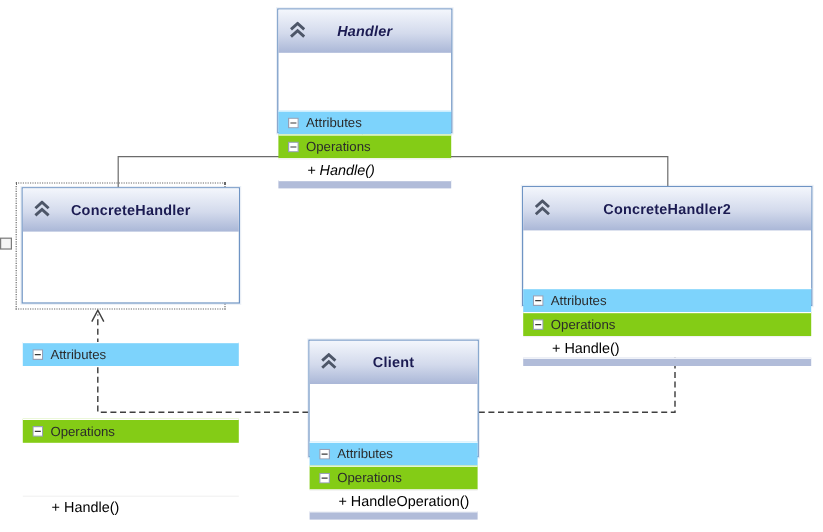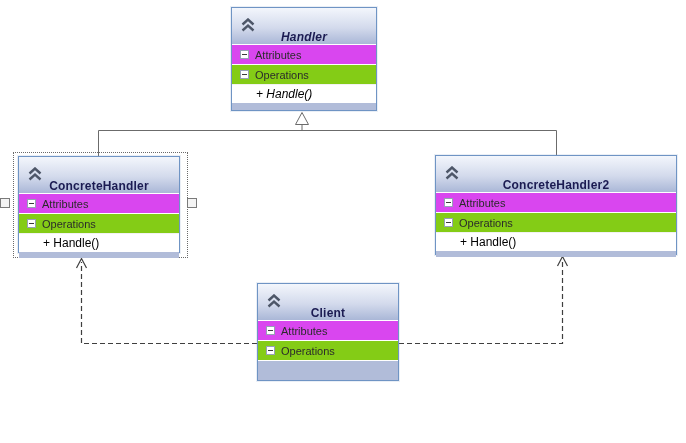--- a/index.html
+++ b/index.html
@@ -14,37 +14,37 @@
     display:flex;flex-direction:column;
     border:1px solid #6f94c4;
     background:#ffffff;
     box-sizing:border-box;
     box-shadow:0 0 0 1px rgba(111,148,196,0.15);
   }
   .uml-header{
     position:relative;
     height:36px;flex:0 0 36px;
     background:linear-gradient(to bottom,#f3f6fc 0%,#d3daec 55%,#aab7d7 100%);
-    display:flex;align-items:flex-end;justify-content:center;
+    display:flex;align-items:center;justify-content:center;
   }
   .uml-title{
     font-size:12px;font-weight:bold;color:#1b1b52;letter-spacing:0.2px;
   }
   .uml-title.abstract{font-style:italic;}
   .chevron{
     position:absolute;left:8px;top:10px;width:16px;height:15px;cursor:pointer;
   }
   .uml-row{
     display:flex;align-items:center;
     height:19px;flex:0 0 19px;
     padding-left:8px;gap:6px;
     border-top:1px solid #ffffff;
     font-size:11px;color:#2b2b2b;
   }
-  .row-attributes{background:#d946ef;}
+  .row-attributes{background:#7dd3fc;margin-top:48px;}
   .row-operations{background:#84cc16;}
   .minusbox{width:9px;height:9px;flex:0 0 9px;cursor:pointer;}
   .uml-member{
     height:17px;flex:0 0 17px;
     display:flex;align-items:center;
     padding-left:24px;
     background:#ffffff;border-top:1px solid #f2f2f2;
     font-size:12px;color:#000000;
   }
   .uml-member.abstract{font-style:italic;}
@@ -109,21 +109,21 @@
       <span>Operations</span>
     </div>
     <div class="uml-member abstract">+ Handle()</div>
     <div class="uml-footer"></div>
   </div>
 
   <div class="selection-rect"></div>
   <div class="grab-handle" style="left:0px;top:198px;"></div>
   <div class="grab-handle" style="left:187px;top:198px;"></div>
 
-  <div class="uml-class" style="left:18px;top:156px;width:162px;height:97px;">
+  <div class="uml-class" style="left:18px;top:156px;width:182px;height:97px;gap:44px;">
     <div class="uml-header">
       <svg class="chevron" viewBox="0 0 16 15">
         <path d="M2.5 6.5 L8 1.5 L13.5 6.5 M2.5 12.5 L8 7.5 L13.5 12.5" fill="none" stroke="#4d5668" stroke-width="2.4"></path>
       </svg>
       <span class="uml-title">ConcreteHandler</span>
     </div>
     <div class="uml-row row-attributes">
       <svg class="minusbox" viewBox="0 0 9 9">
           <rect x="0.5" y="0.5" width="8" height="8" fill="#ffffff" stroke="#97a0b5"></rect>
           <line x1="2" y1="4.5" x2="7" y2="4.5" stroke="#3b3b3b"></line>
@@ -180,16 +180,17 @@
         </svg>
       <span>Attributes</span>
     </div>
     <div class="uml-row row-operations">
       <svg class="minusbox" viewBox="0 0 9 9">
           <rect x="0.5" y="0.5" width="8" height="8" fill="#ffffff" stroke="#97a0b5"></rect>
           <line x1="2" y1="4.5" x2="7" y2="4.5" stroke="#3b3b3b"></line>
         </svg>
       <span>Operations</span>
     </div>
+    <div class="uml-member">+ HandleOperation()</div>
     <div class="uml-footer"></div>
   </div>
 
 </div>
 
 </body></html>

